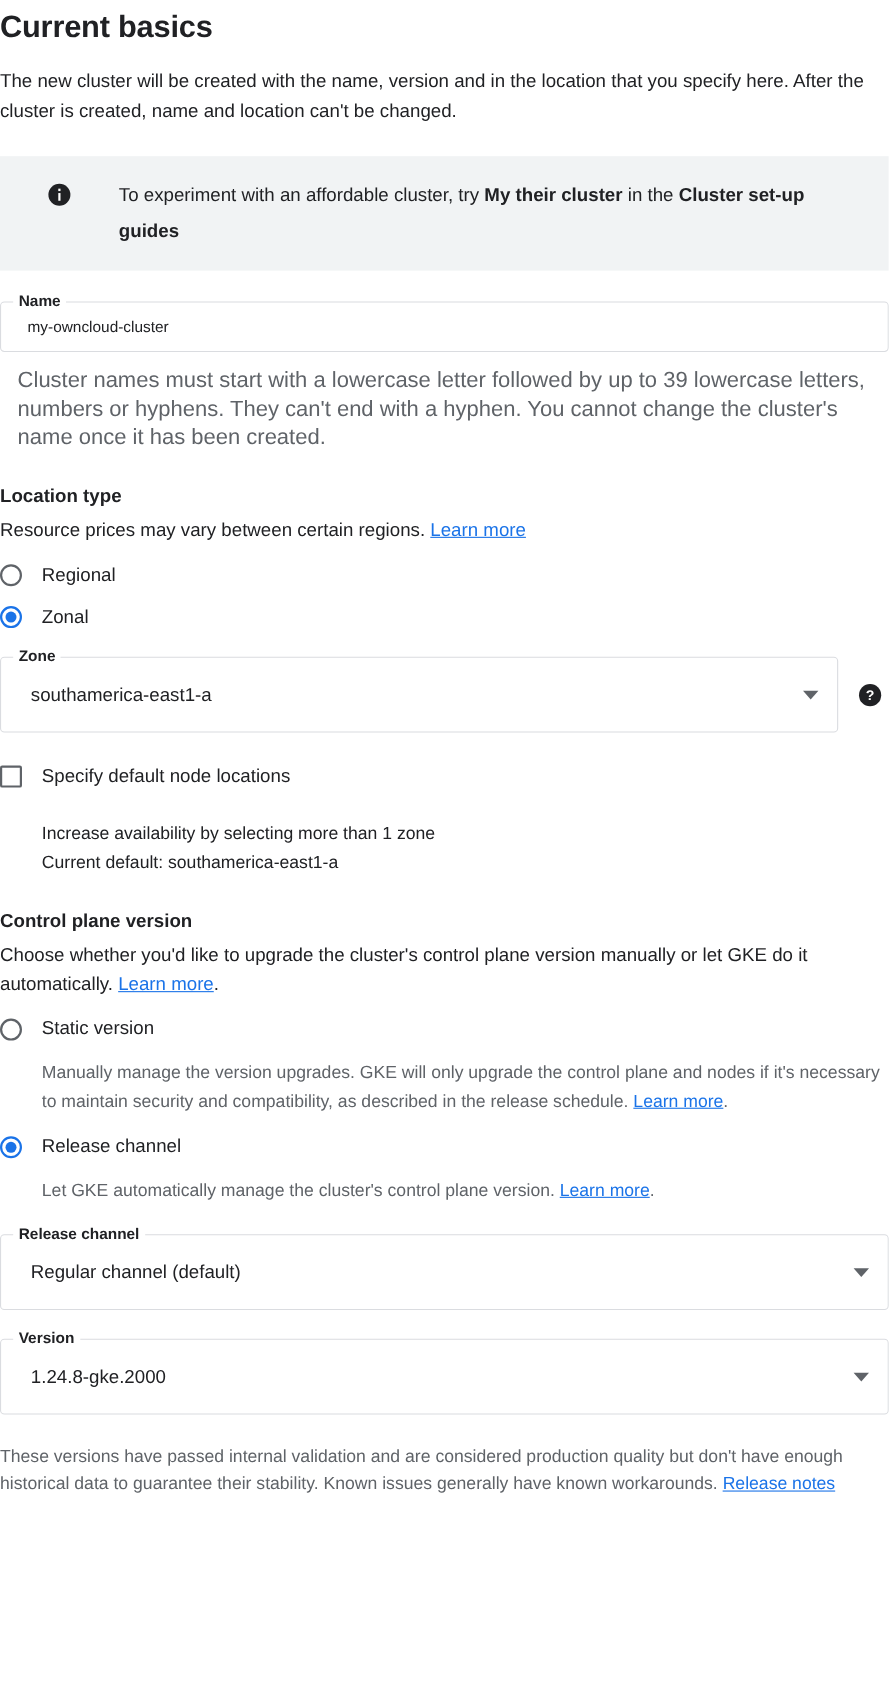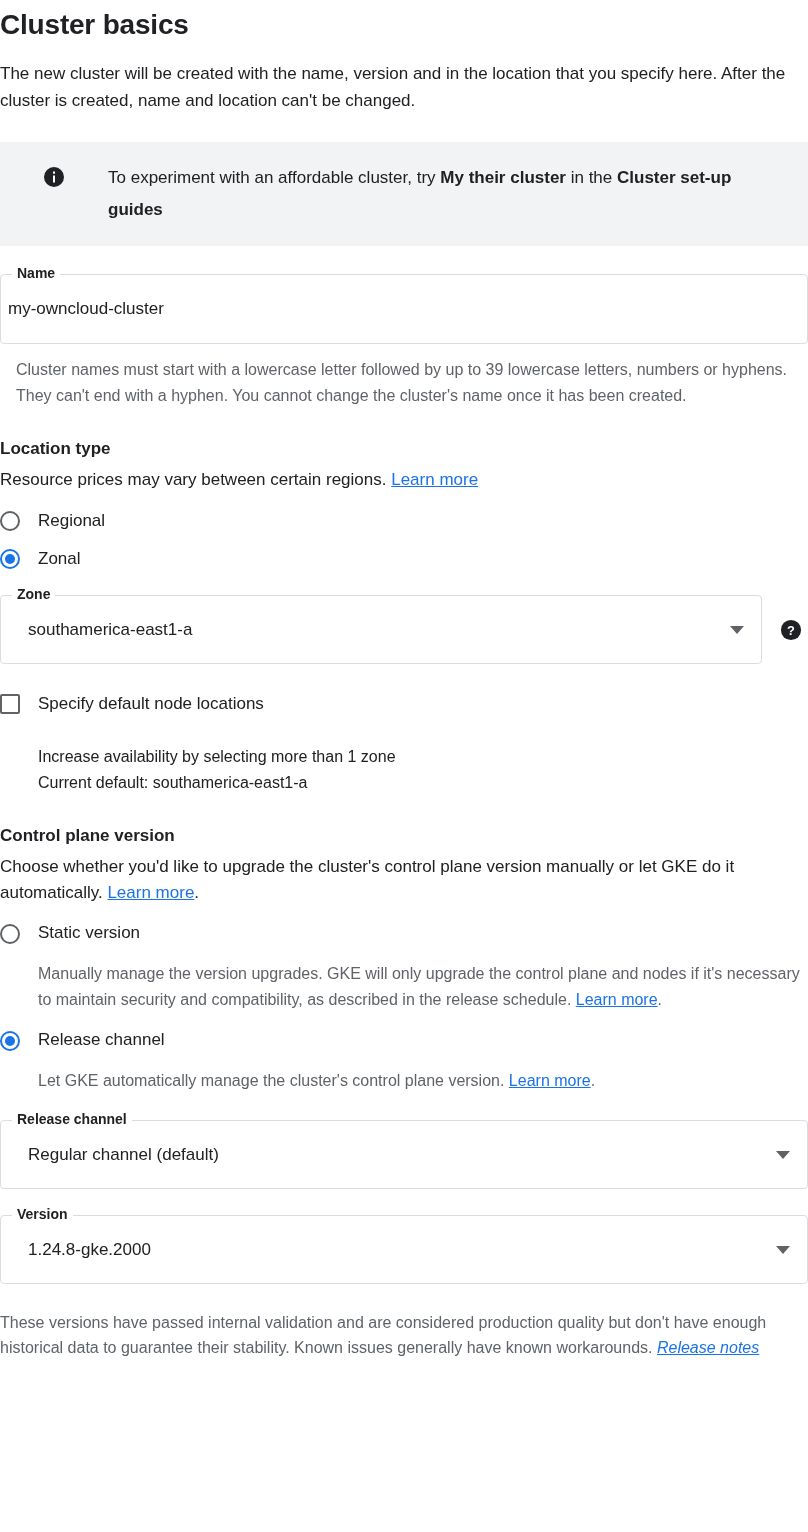--- a/index.html
+++ b/index.html
@@ -62,49 +62,49 @@
     line-height: 32px;
     color: #202124;
     max-width: 690px;
   }
   .info-text b { font-weight: 700; }
 
   
   .field {
     position: relative;
     margin-top: 28px;
-    height: 70px;
+    height: 46px;
   }
   .field-box {
     position: absolute;
     left: 0; right: 0; top: 0; bottom: 0;
     border: 1px solid #dadce0;
     border-radius: 4px;
   }
   .field-legend {
     position: absolute;
     top: -9px;
     left: 12px;
     background: #ffffff;
     padding: 0 5px;
     font-size: 14px;
     font-weight: 700;
     color: #202124;
     line-height: 16px;
   }
   .field-value {
     position: absolute;
-    left: 8px;
+    left: 25px;
     top: 50%;
     transform: translateY(-50%);
-    font-size: 17px;
+    font-size: 14px;
     color: #202124;
   }
   .field-help {
-    font-size: 16px;
+    font-size: 20px;
     line-height: 26px;
     color: #5f6368;
     margin: 13px 0 0 16px;
     max-width: 775px;
   }
 
   
   .section-title {
     font-size: 17px;
     font-weight: 700;
@@ -240,28 +240,28 @@
   }
   .radio-block-desc a { color: #1a73e8; text-decoration: underline; }
 
   
   .footer-note {
     margin-top: 26px;
     font-size: 16px;
     line-height: 25px;
     color: #5f6368;
   }
-  .footer-note a { color: #1a73e8; text-decoration: underline; font-style: italic; }
+  .footer-note a { color: #1a73e8; text-decoration: underline; }
 </style>
 </head>
 <body>
 
 <div class="page">
 
-  <h1 class="page-title">Cluster basics</h1>
+  <h1 class="page-title">Current basics</h1>
 
   <p class="page-desc">The new cluster will be created with the name, version and in the location that you specify here. After the cluster is created, name and location can't be changed.</p>
 
   <div class="info-banner">
     <div class="info-icon">
       <svg width="24" height="24" viewBox="0 0 24 24" aria-hidden="true">
         <circle cx="12" cy="12" r="10" fill="#202124"></circle>
         <rect x="11" y="10.5" width="2" height="7" fill="#ffffff"></rect>
         <rect x="11" y="6.5" width="2" height="2.2" fill="#ffffff"></rect>
       </svg>

